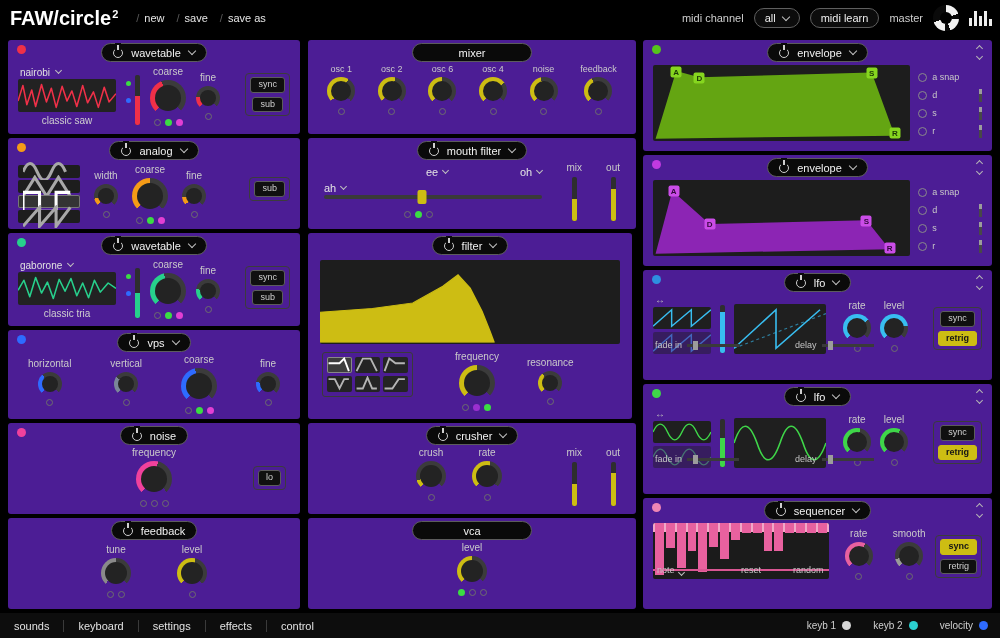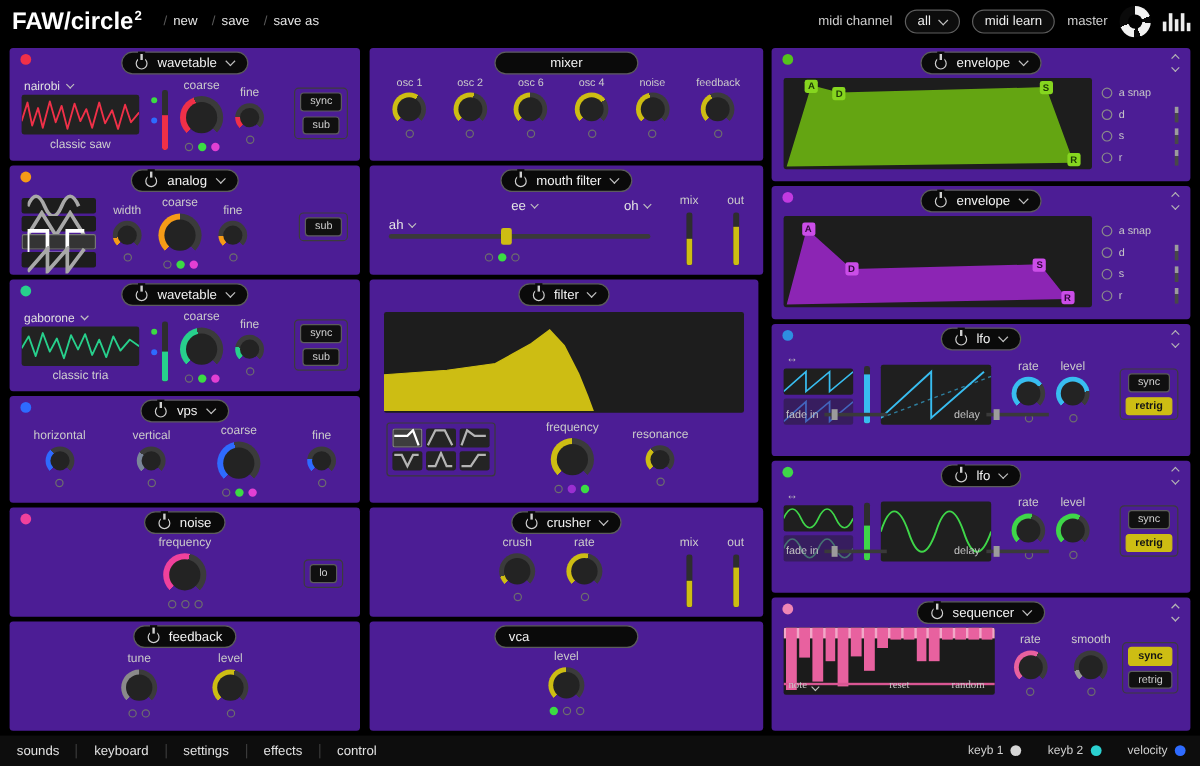--- a/index.html
+++ b/index.html
@@ -96,21 +96,21 @@
   .arr{font-size:10px;color:#bdbdbd;line-height:1;margin:0 0 2px 2px;}
   .fline{position:absolute;display:flex;align-items:center;gap:5px;font-size:9px;color:#c4c4c4;}
   .fl{width:52px;height:3px;background:#3a3a3a;position:relative;}
   .flh{position:absolute;left:6px;top:-3px;width:5px;height:9px;background:#9c9c9c;}
 
   .seqd{background:#1b1b1b;border-radius:2px;position:relative;overflow:hidden;}
   .seqstrip{position:absolute;left:0;top:0;right:0;height:9px;}
   [data-seqbars]{position:absolute;inset:0;display:flex;gap:2px;padding:0 2px;align-items:flex-start;}
   [data-seqbars] div{flex:1;}
   .seqline{position:absolute;left:0;right:0;bottom:8px;height:2px;background:#d95693;}
-  .slab{position:absolute;display:flex;align-items:flex-end;gap:4px;font-size:9px;color:#c8c8c8;font-family:Liberation Serif, serif;}
+  .slab{position:absolute;display:flex;align-items:flex-end;gap:4px;font-size:9px;color:#c8c8c8;}
 
   
   .bottombar{position:absolute;left:0;top:613px;width:100%;height:25px;background:#0d0d0d;display:flex;align-items:center;font-size:11px;}
   .tab{padding:0 14px;color:#e2e2e2;}
   .tsep{width:1px;height:12px;background:#3a3a3a;}
   .bgroup{margin-left:auto;display:flex;align-items:center;margin-right:12px;}
   .bind{display:flex;align-items:center;gap:6px;margin-left:22px;font-size:10px;color:#cfcfcf;}
   .bdot{width:9px;height:9px;border-radius:50%;}
 </style>
 </head>
@@ -666,21 +666,21 @@
       <span class="klabel">out</span>
       <div class="vtrack h44">
           <div class="vfill" style="height: 75%; background: rgb(205, 189, 19);"></div>
         </div>
     </div>
   </div>
 </div>
 
 <div class="mod" style="left:308px;top:518px;width:328px;height:91px">
   <div class="mhead">
-    <div class="pill" style="min-width:120px;justify-content:flex-start">
+    <div class="pill" style="min-width:120px;justify-content:center">
         <span>vca</span>
       </div>
   </div>
   <div class="mbody">
     <div class="kcol" style="width:80px;margin:0 auto">
       <span class="klabel">level</span>
       <div class="knob k30" style="background: conic-gradient(from 225deg, rgb(205, 189, 19) 0deg, rgb(205, 189, 19) 135deg, rgb(59, 59, 59) 135deg, rgb(59, 59, 59) 270deg, transparent 270deg, transparent 360deg);">
           <i class="kf"></i>
         </div>
       <div class="dots">

